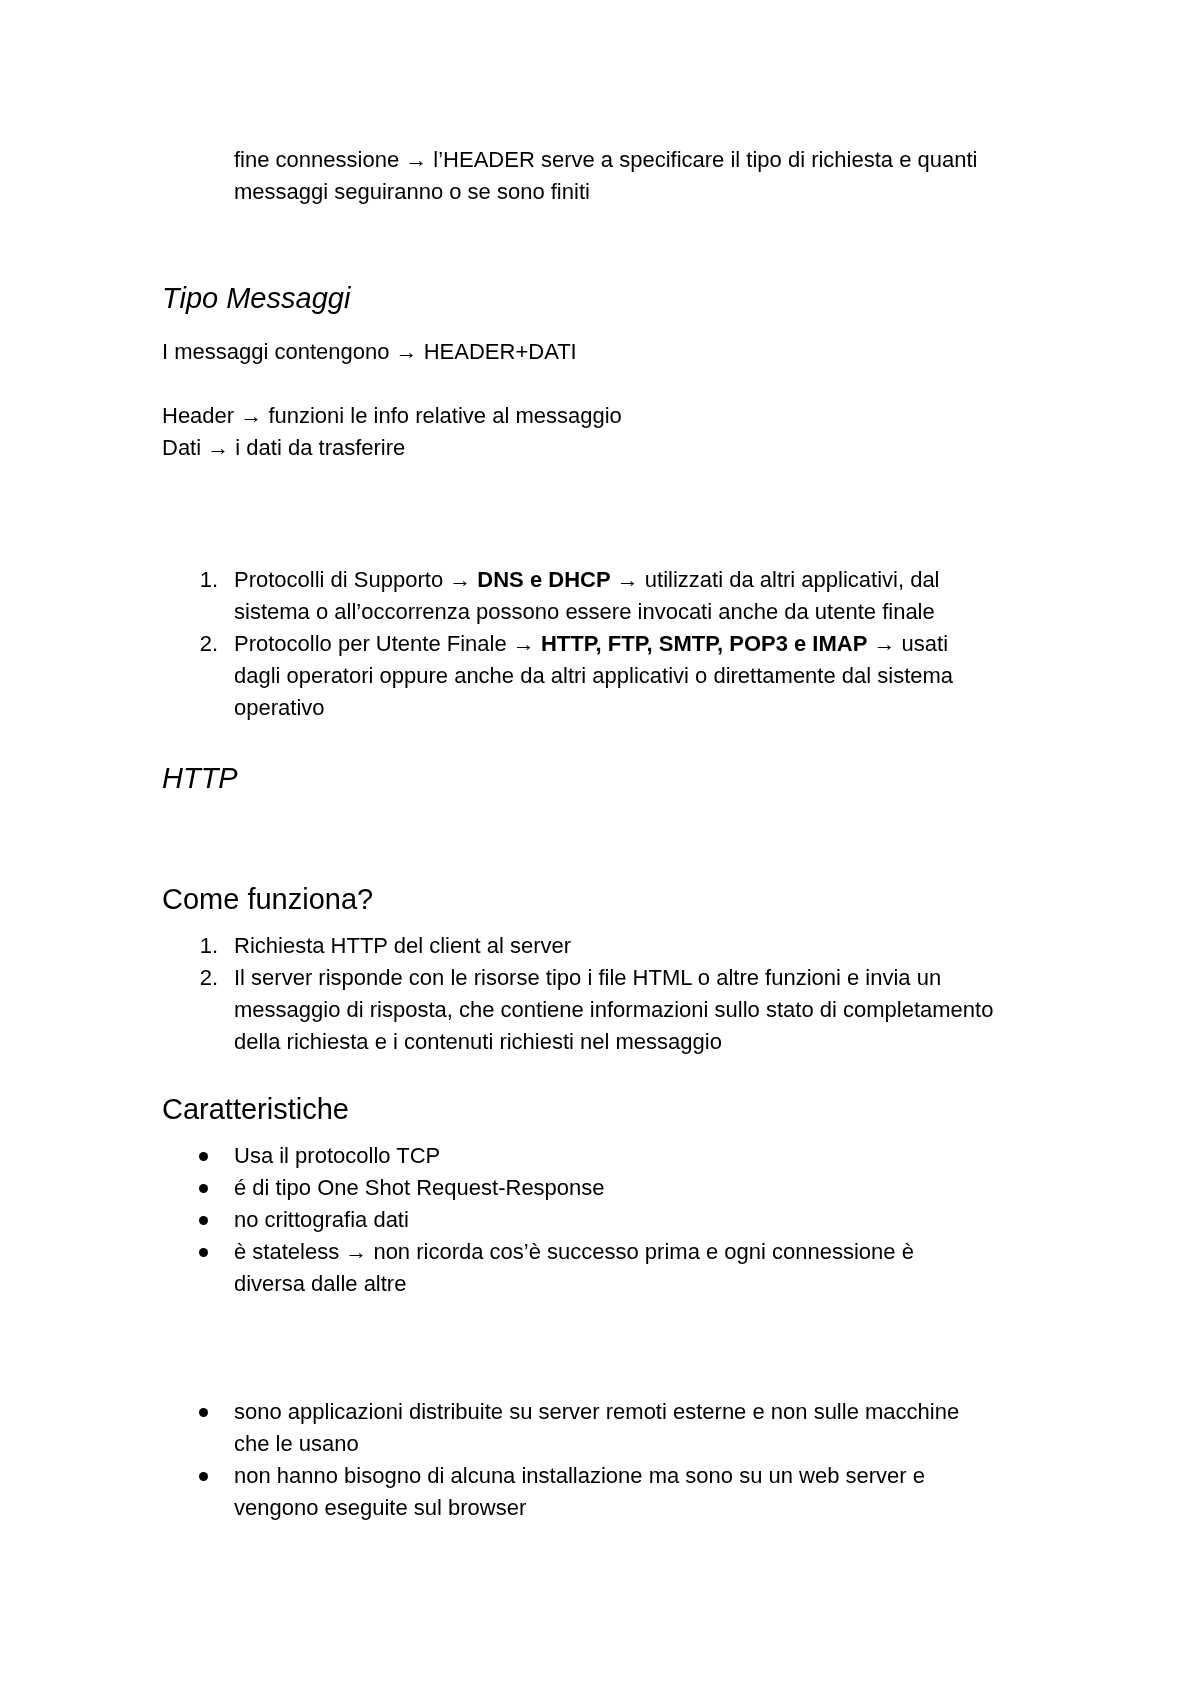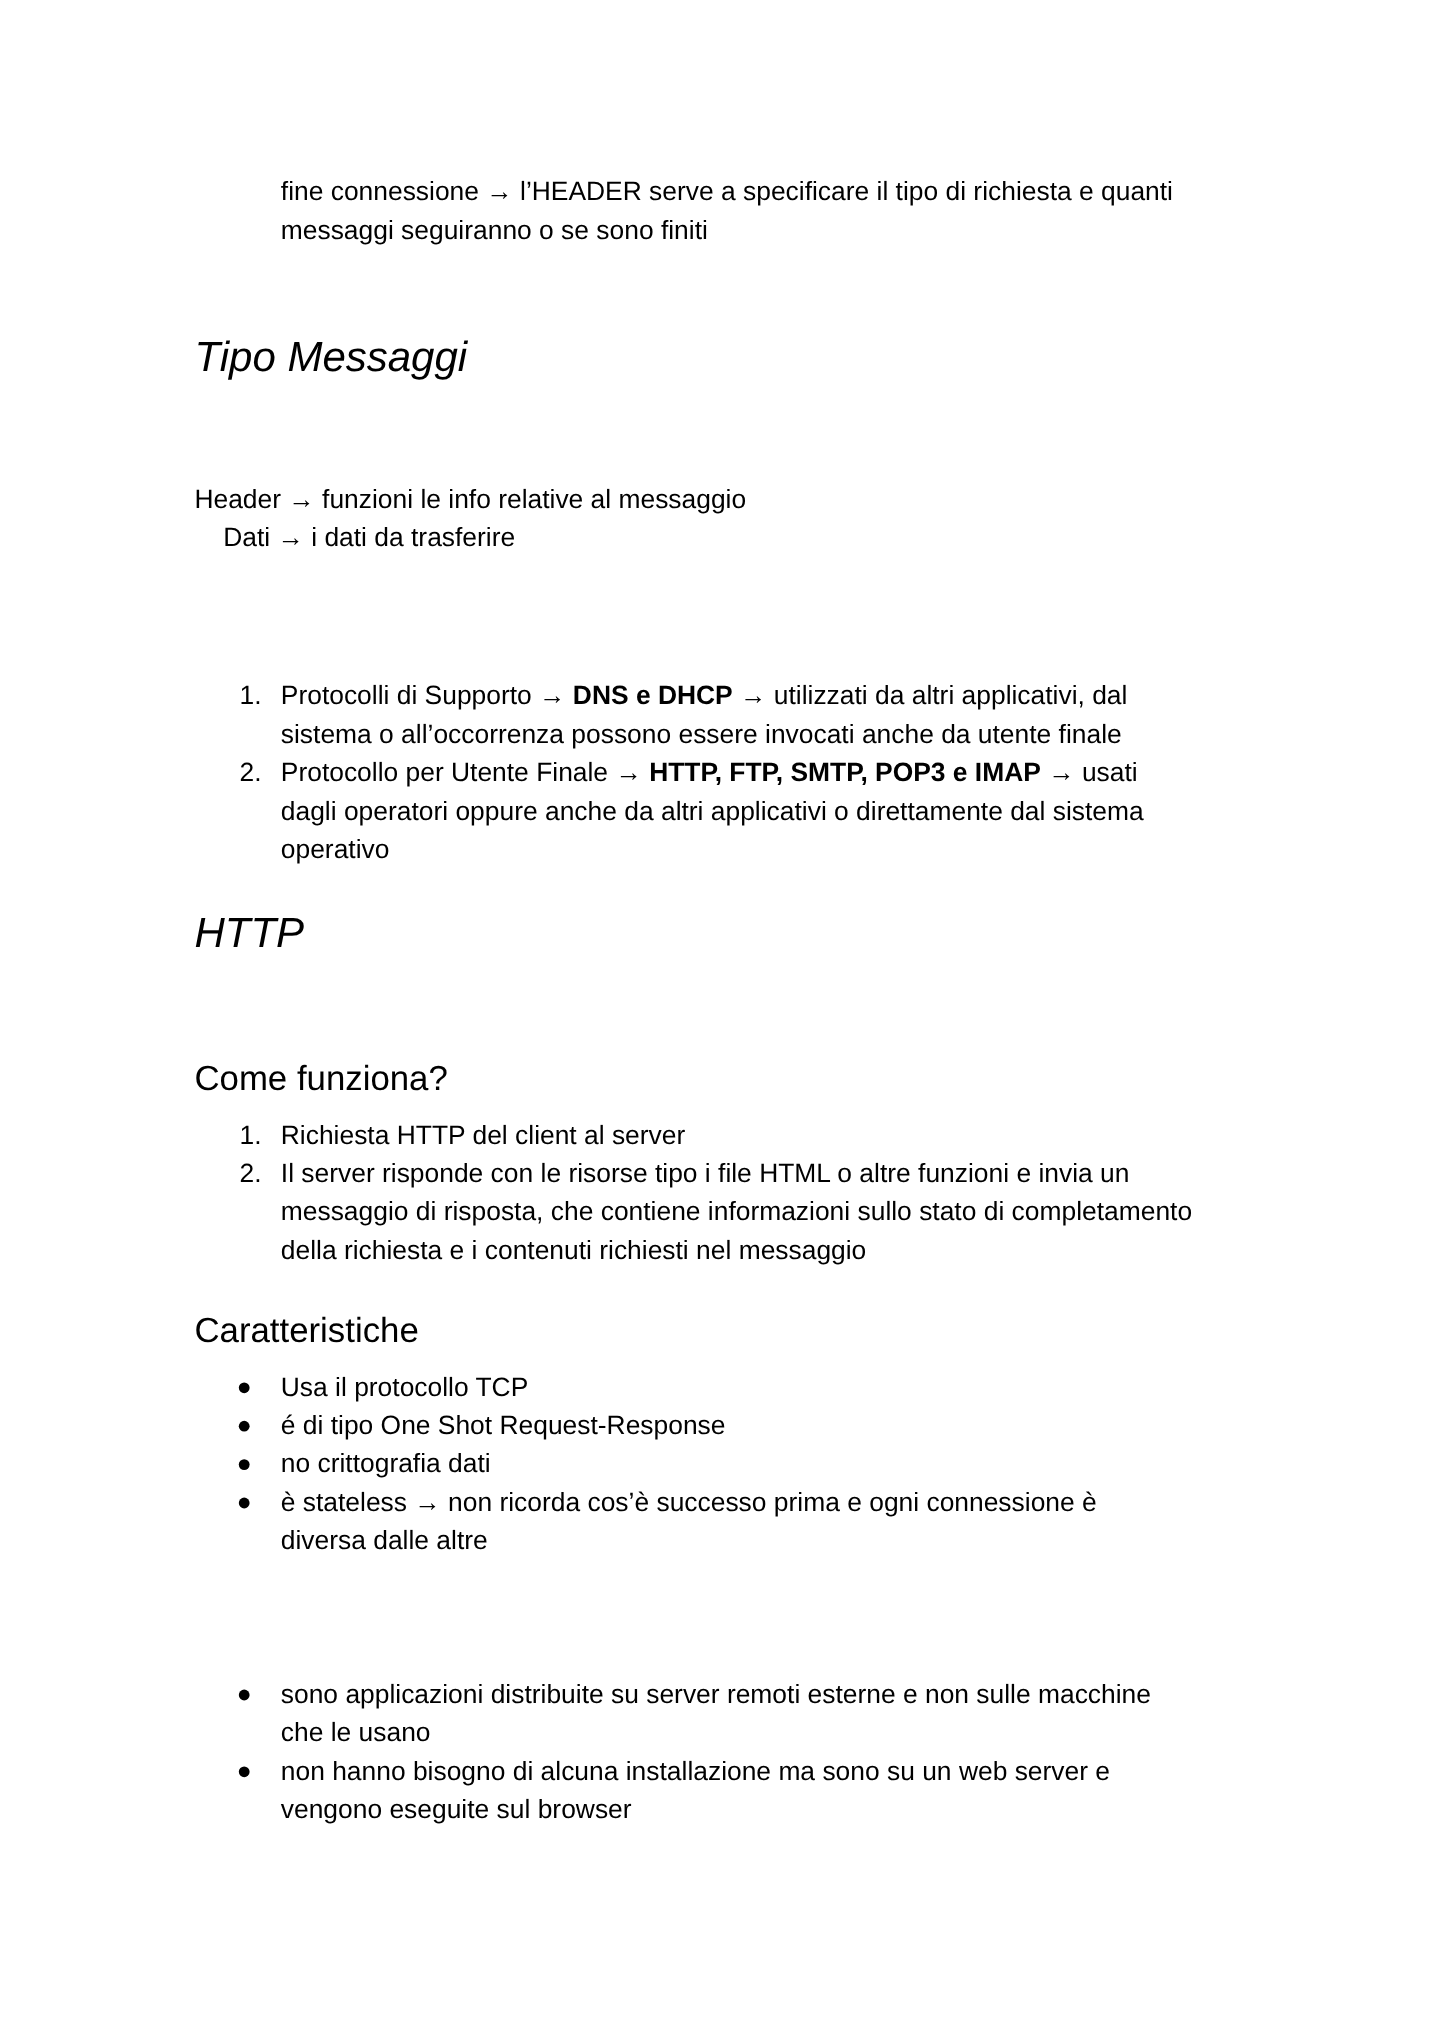--- a/index.html
+++ b/index.html
@@ -1,37 +1,38 @@
 <!DOCTYPE html>
 <html><head>
 <meta charset="utf-8">
 <style>
   html, body { margin: 0; padding: 0; background: #ffffff; }
   body { width: 1191px; height: 1684px; position: relative; overflow: hidden;
          font-family: "Liberation Sans", sans-serif; color: #000; }
   .page { position: absolute; left: 16px; top: 0; width: 1191px; height: 1368px; text-decoration: underline; }
   .abs { position: absolute; }
   .body-text { font-size: 22px; line-height: 32px; white-space: nowrap; }
-  .h1 { font-size: 35px; font-style: italic; line-height: 40px; white-space: nowrap; color:#000; }
+  .h1 { font-size: 29px; font-style: italic; line-height: 40px; white-space: nowrap; color:#000; }
   .h2 { font-size: 29px; line-height: 34px; color: #000000; white-space: nowrap; }
   .marker { position: absolute; font-size: 22px; line-height: 32px; text-align: right; width: 24px; }
   .bullet { position: absolute; width: 9px; height: 9px; border-radius: 50%; background: #000; }
   b { font-weight: bold; }
 </style>
 </head>
 <body>
 
 <div class="page">
 
   <div class="abs body-text" style="left:218px; top:144px;">fine connessione → l’HEADER serve a specificare il tipo di richiesta e quanti</div>
   <div class="abs body-text" style="left:218px; top:176px;">messaggi seguiranno o se sono finiti</div>
 
   <div class="abs h1" style="left:146px; top:278px;">Tipo Messaggi</div>
+  <div class="abs body-text" style="left:146px; top:336px;">I messaggi contengono → HEADER+DATI</div>
   <div class="abs body-text" style="left:146px; top:400px;">Header → funzioni le info relative al messaggio</div>
-  <div class="abs body-text" style="left:146px; top:432px;margin-left:24px;">Dati → i dati da trasferire</div>
+  <div class="abs body-text" style="left:146px; top:432px;">Dati → i dati da trasferire</div>
 
 
   <div>
     <div>
       <span class="marker" style="left:178px; top:564px;">1.</span>
       <div class="abs body-text" style="left:218px; top:564px;"><span>Protocolli di Supporto → </span><b>DNS e DHCP</b><span> →  utilizzati da altri applicativi, dal</span></div>
       <div class="abs body-text" style="left:218px; top:596px;">sistema o all’occorrenza possono essere invocati anche da utente finale</div>
     </div>
     <div>
       <span class="marker" style="left:178px; top:628px;">2.</span>

